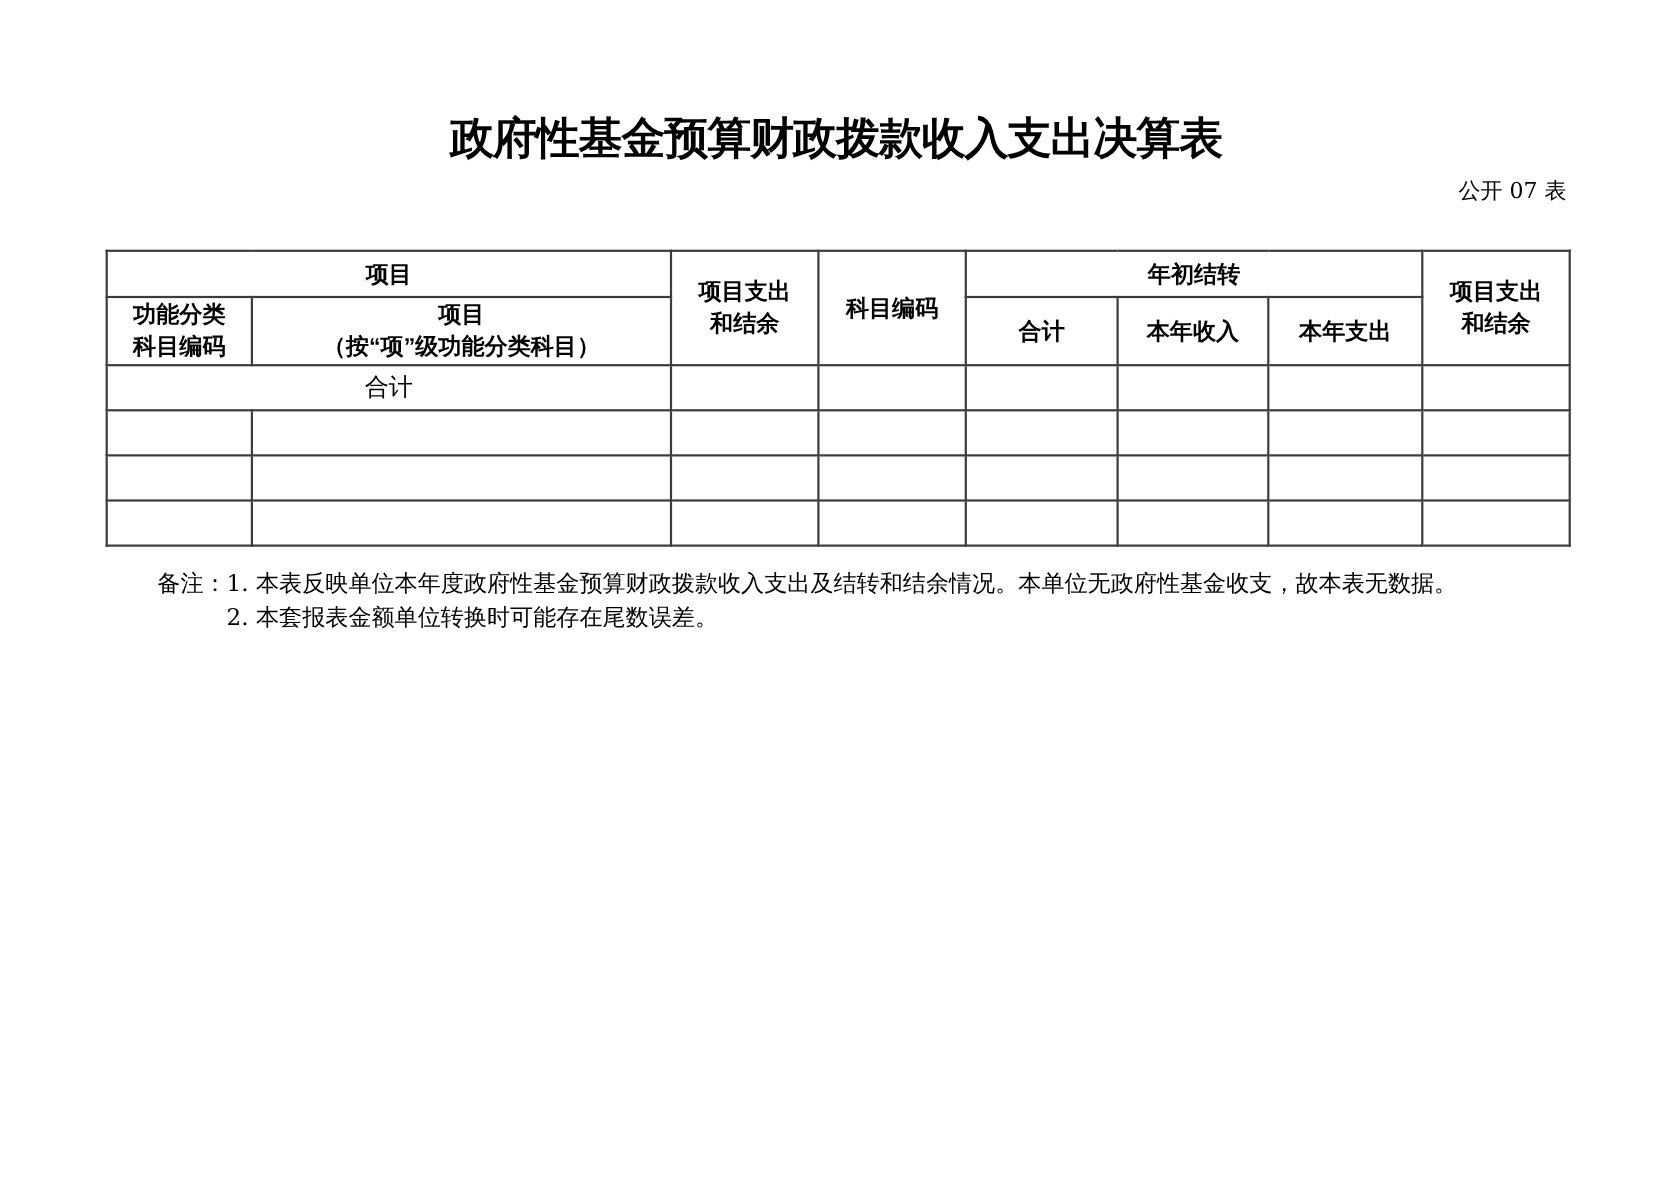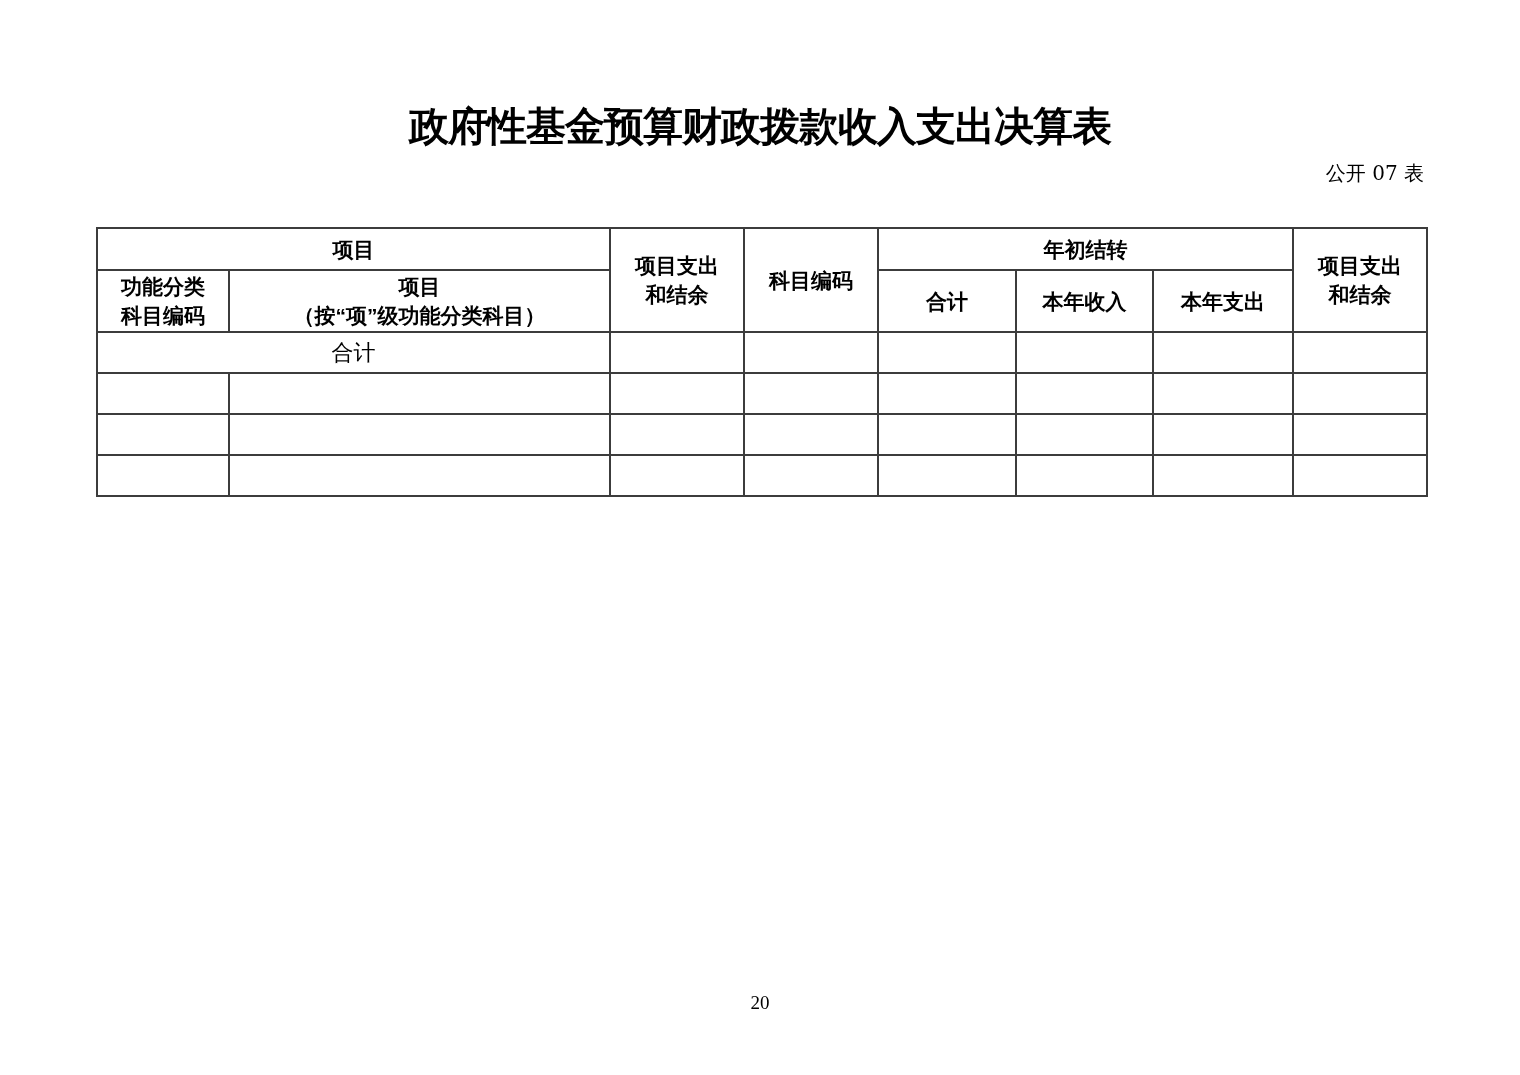--- a/index.html
+++ b/index.html
@@ -182,16 +182,22 @@
         <td></td>
         <td></td>
         <td></td>
         <td></td>
         <td></td>
         <td></td>
       </tr>
     </tbody>
   </table>
 
-
-  <div class="page-number">20</div>
+  <div class="notes kai">
+    <span class="notes-label">备注：</span>
+    <span class="notes-body">
+      <span class="note-item">1. 本表反映单位本年度政府性基金预算财政拨款收入支出及结转和结余情况。本单位无政府性基金收支，故本表无数据。</span>
+      <span class="note-item">2. 本套报表金额单位转换时可能存在尾数误差。</span>
+    </span>
+  </div>
+
 
 </div>
 
 </body></html>

